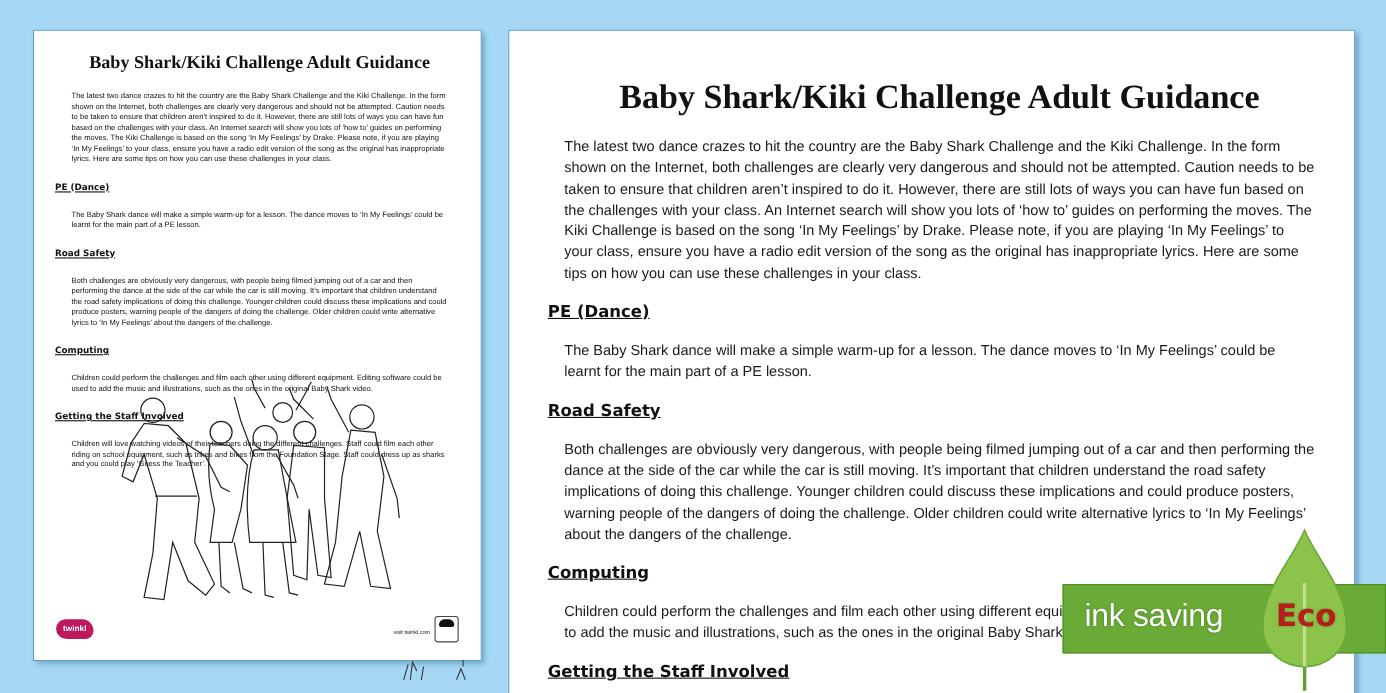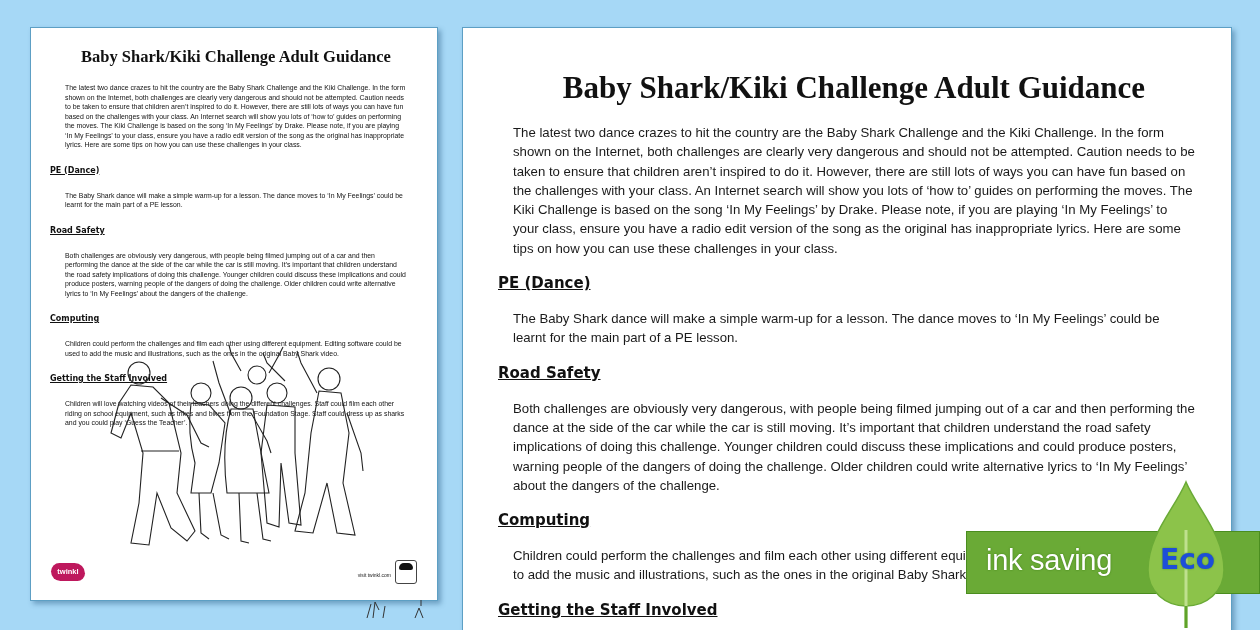--- a/index.html
+++ b/index.html
@@ -55,21 +55,21 @@
     background:#6aaa36; border:1px solid #4a8d1f; box-sizing:border-box;
   }
   .eco-text {
     position:absolute; left:986px; top:538px; font-family:Liberation Sans, sans-serif;
     font-size:29px; line-height:44px; color:#fff; letter-spacing:-0.3px;
     text-shadow: 0 0 2px #3d7a16;
   }
   .eco-leaf { position:absolute; left:1144px; top:480px; width:84px; height:150px; }
   .eco-label {
     position:absolute; left:1160px; top:538px; font-family:"DejaVu Sans", sans-serif; font-weight:bold;
-    font-size:28px; line-height:44px; color:#1d4ed8; text-shadow: 0 0 2px #4e8f24;
+    font-size:28px; line-height:44px; color:#b91c1c; text-shadow: 0 0 2px #4e8f24;
   }
 </style>
 </head>
 <body>
 
 <div class="page" id="page-small">
   <div class="inner">
     <div class="title">Baby Shark/Kiki Challenge Adult Guidance</div>
     <p class="para">The latest two dance crazes to hit the country are the Baby Shark Challenge and the Kiki Challenge.  In the form shown on the Internet, both challenges are clearly very dangerous and should not be attempted. Caution needs to be taken to ensure that children aren’t inspired to do it. However, there are still lots of ways you can have fun based on the challenges with your class. An Internet search will show you lots of ‘how to’ guides on performing the moves. The Kiki Challenge is based on the song ‘In My Feelings’ by Drake. Please note, if you are playing ‘In My Feelings’ to your class, ensure you have a radio edit version of the song as the original has inappropriate lyrics. Here are some tips on how you can use these challenges in your class.</p>
     <h3 class="heading">PE (Dance)</h3>

